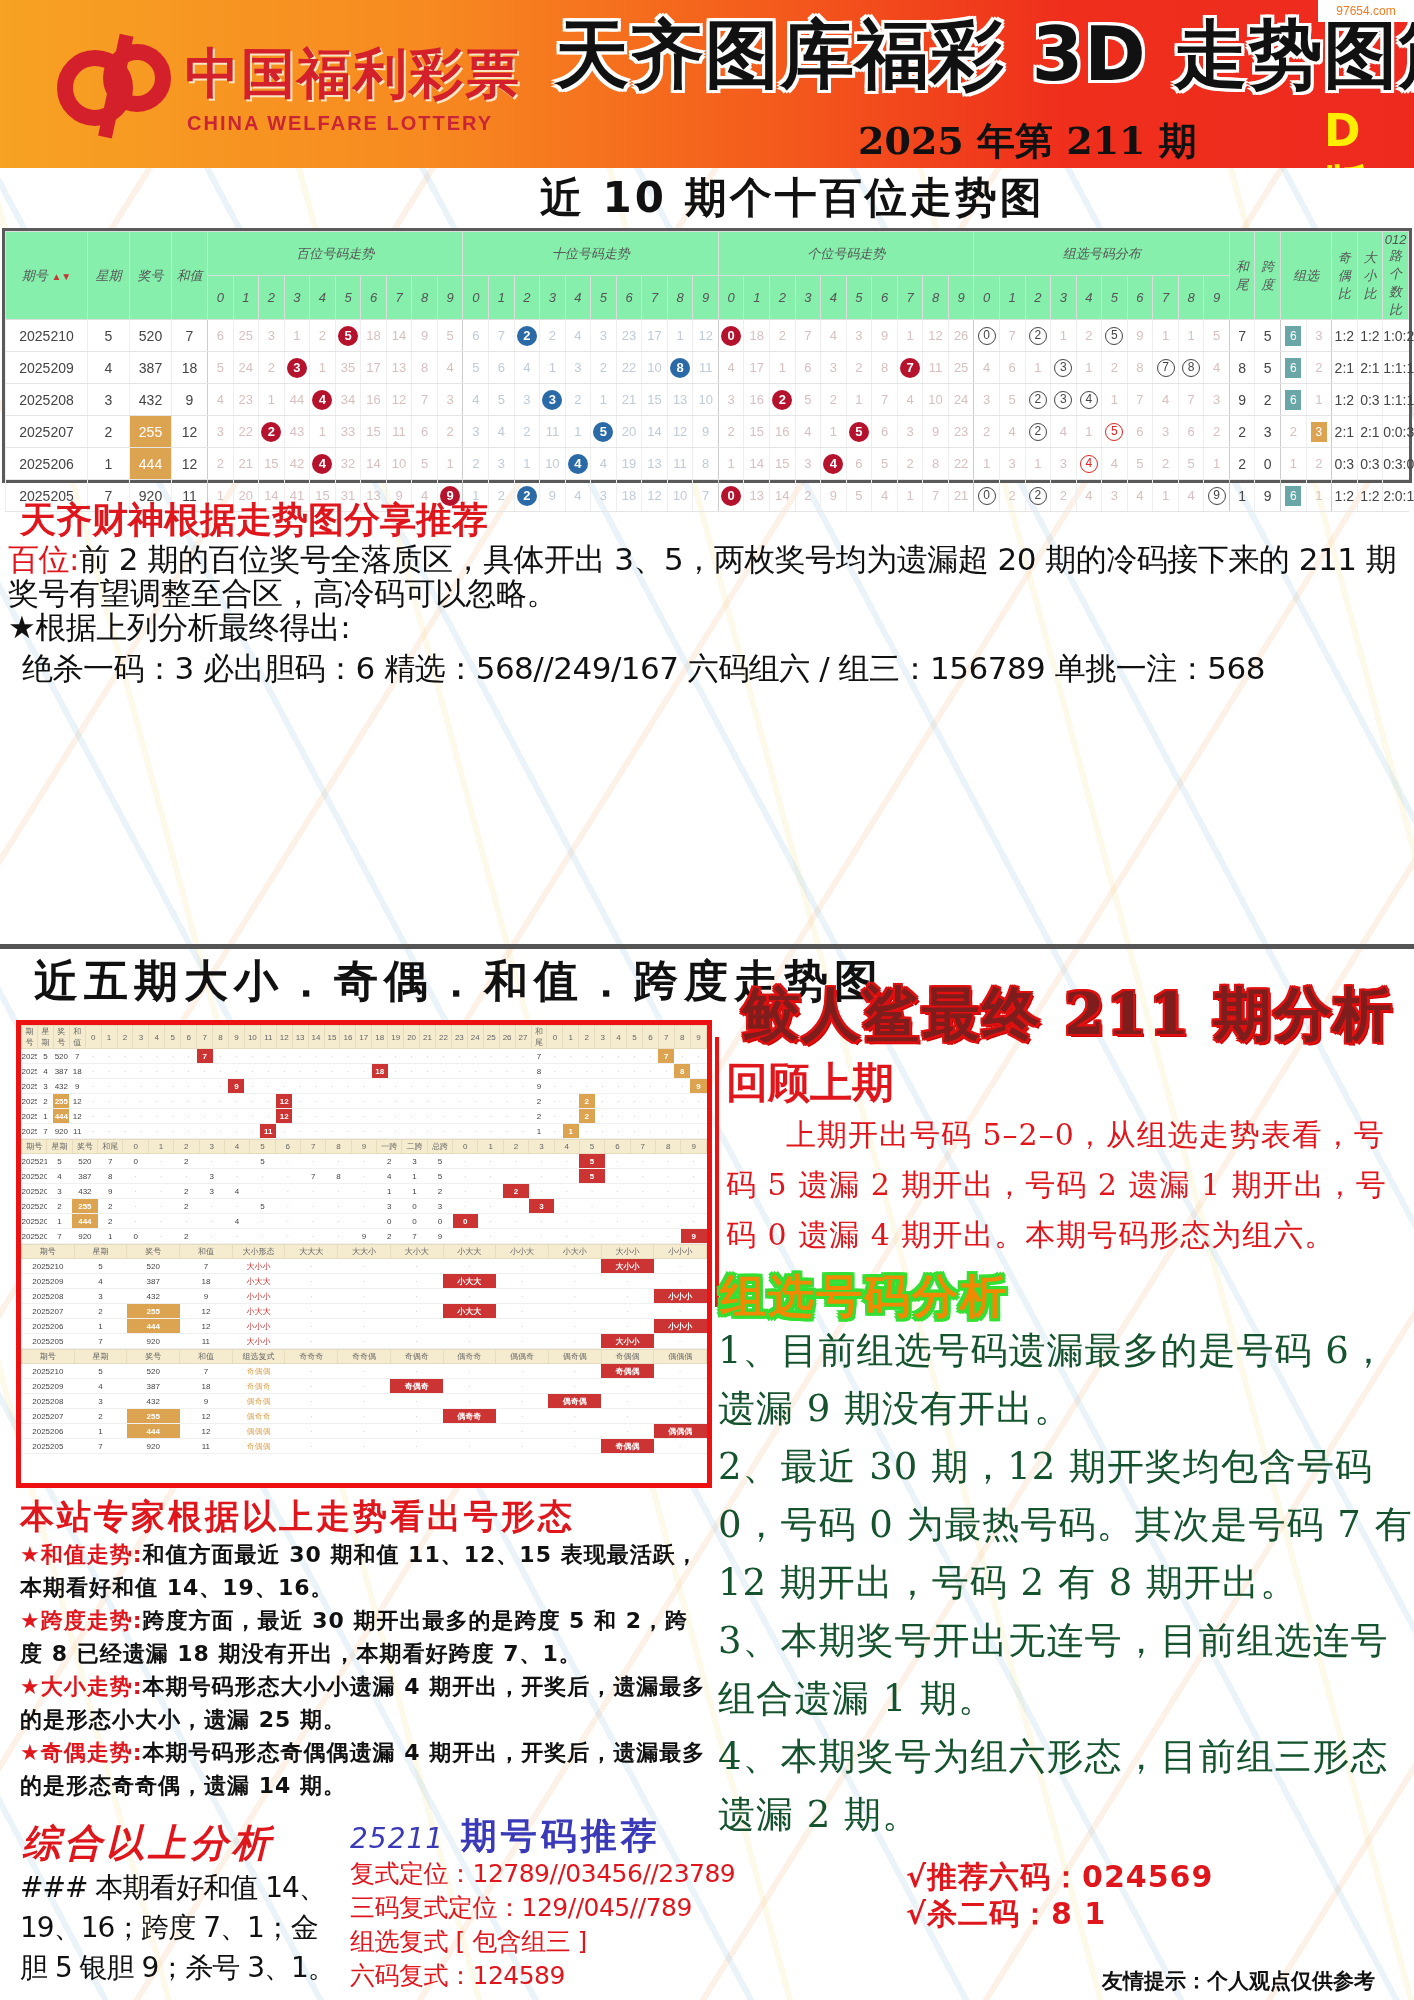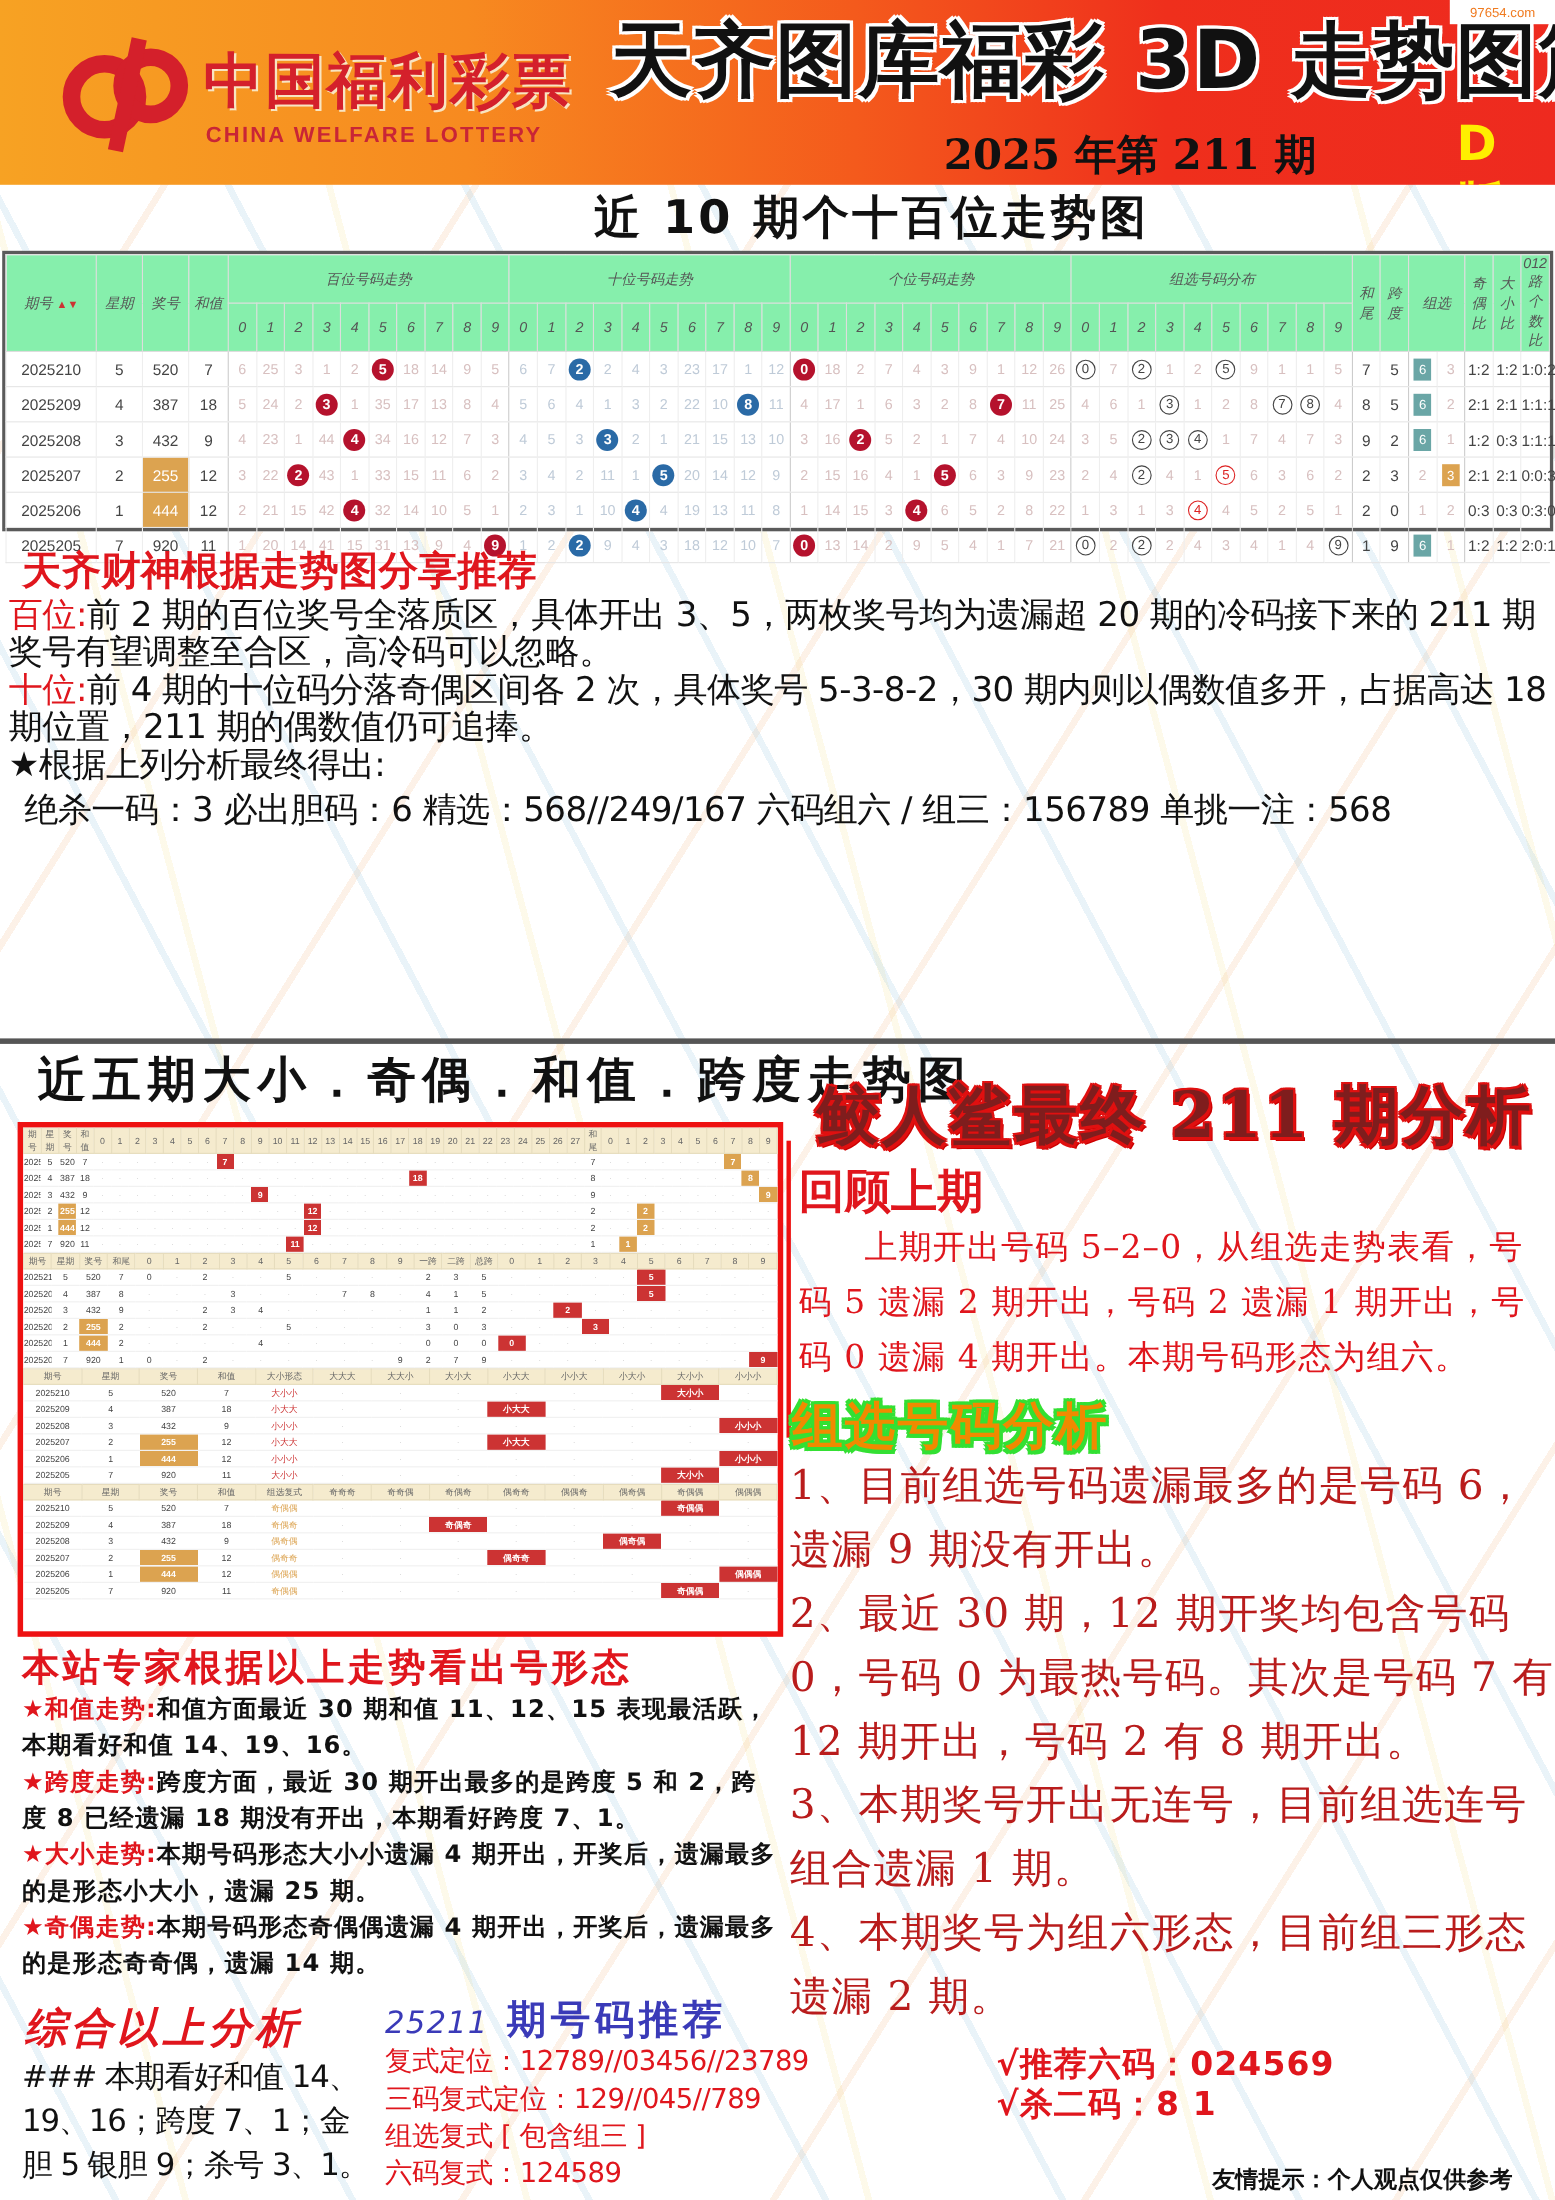--- a/index.html
+++ b/index.html
@@ -77,21 +77,21 @@
   .rec-lines div { font-size: 25px; line-height: 34px; color: #e0161d; letter-spacing: -0.5px; white-space: nowrap; }
 
   
   .st3 { position: absolute; left: 742px; top: 976px; font-size: 58px; font-weight: bold; color: #7f1d1d; white-space: nowrap; letter-spacing: 2px;
     text-shadow: -2px -2px 0 #e01010, 2px -2px 0 #e01010, -2px 2px 0 #e01010, 2px 2px 0 #e01010, 0 2px 0 #e01010, 2px 0 0 #e01010, -2px 0 0 #e01010, 0 -2px 0 #e01010, 3px 3px 0 #c00; font-family: "DejaVu Serif", serif; }
   .review-title { position: absolute; left: 726px; top: 1055px; font-size: 42px; color: #e0161d; font-weight: bold; }
   .review-text { position: absolute; left: 726px; top: 1110px; width: 680px; font-size: 30px; line-height: 50px; color: #e0161d; font-family: "DejaVu Serif", serif; text-indent: 60px; letter-spacing: 1px; }
   .group-title { position: absolute; left: 720px; top: 1266px; font-size: 46px; font-weight: bold; color: #f08a00; letter-spacing: 2px;
     text-shadow: -3px -3px 0 #33e033, 3px -3px 0 #33e033, -3px 3px 0 #33e033, 3px 3px 0 #33e033, 0 3px 0 #33e033, 3px 0 0 #33e033, -3px 0 0 #33e033, 0 -3px 0 #33e033; }
   .group-text { position: absolute; left: 718px; top: 1322px; width: 696px; font-family: "DejaVu Serif", serif; }
-  .group-text p { font-size: 37px; line-height: 58px; color: #b91c1c; letter-spacing: 1px; }
+  .group-text p { font-size: 37px; line-height: 58px; color: #14532d; letter-spacing: 1px; }
   .picks { position: absolute; left: 906px; top: 1858px; }
   .picks div { font-size: 30px; line-height: 37px; color: #e0161d; font-weight: bold; white-space: nowrap; letter-spacing: 1px; }
   .disclaimer { position: absolute; left: 1102px; top: 1967px; font-size: 21px; color: #111; font-weight: bold; white-space: nowrap; }
   .red-edge { position: absolute; left: 715px; top: 1037px; width: 4px; height: 270px; background: #e11; }
 </style>
 </head>
 <body>
 
 <div class="bg-stripes"></div>
 
@@ -498,21 +498,20 @@
           <td>1:2</td>
           <td>2:0:1</td>
         </tr>
       </tbody>
   </table>
 </div>
 
 <div class="ana1 layer">
   <div class="ana1-title">天齐财神根据走势图分享推荐</div>
   <p><span class="lbl">百位:</span><span>前 2 期的百位奖号全落质区，具体开出 3、5，两枚奖号均为遗漏超 20 期的冷码接下来的 211 期奖号有望调整至合区，高冷码可以忽略。</span></p>
-  <p><span class="lbl">十位:</span><span>前 4 期的十位码分落奇偶区间各 2 次，具体奖号 5-3-8-2，30 期内则以偶数值多开，占据高达 18 期位置，211 期的偶数值仍可追捧。</span></p>
   <p>★根据上列分析最终得出:</p>
   <p class="final">绝杀一码：3   必出胆码：6   精选：568//249/167   六码组六 / 组三：156789   单挑一注：568</p>
 </div>
 
 <div class="hr-dark layer" style="top:944px"></div>
 
 <div class="section-title st2 layer">近五期大小．奇偶．和值．跨度走势图</div>
 <div class="tbl2 layer">
   <table id="t2a">
       <tbody id="t2a-body">

